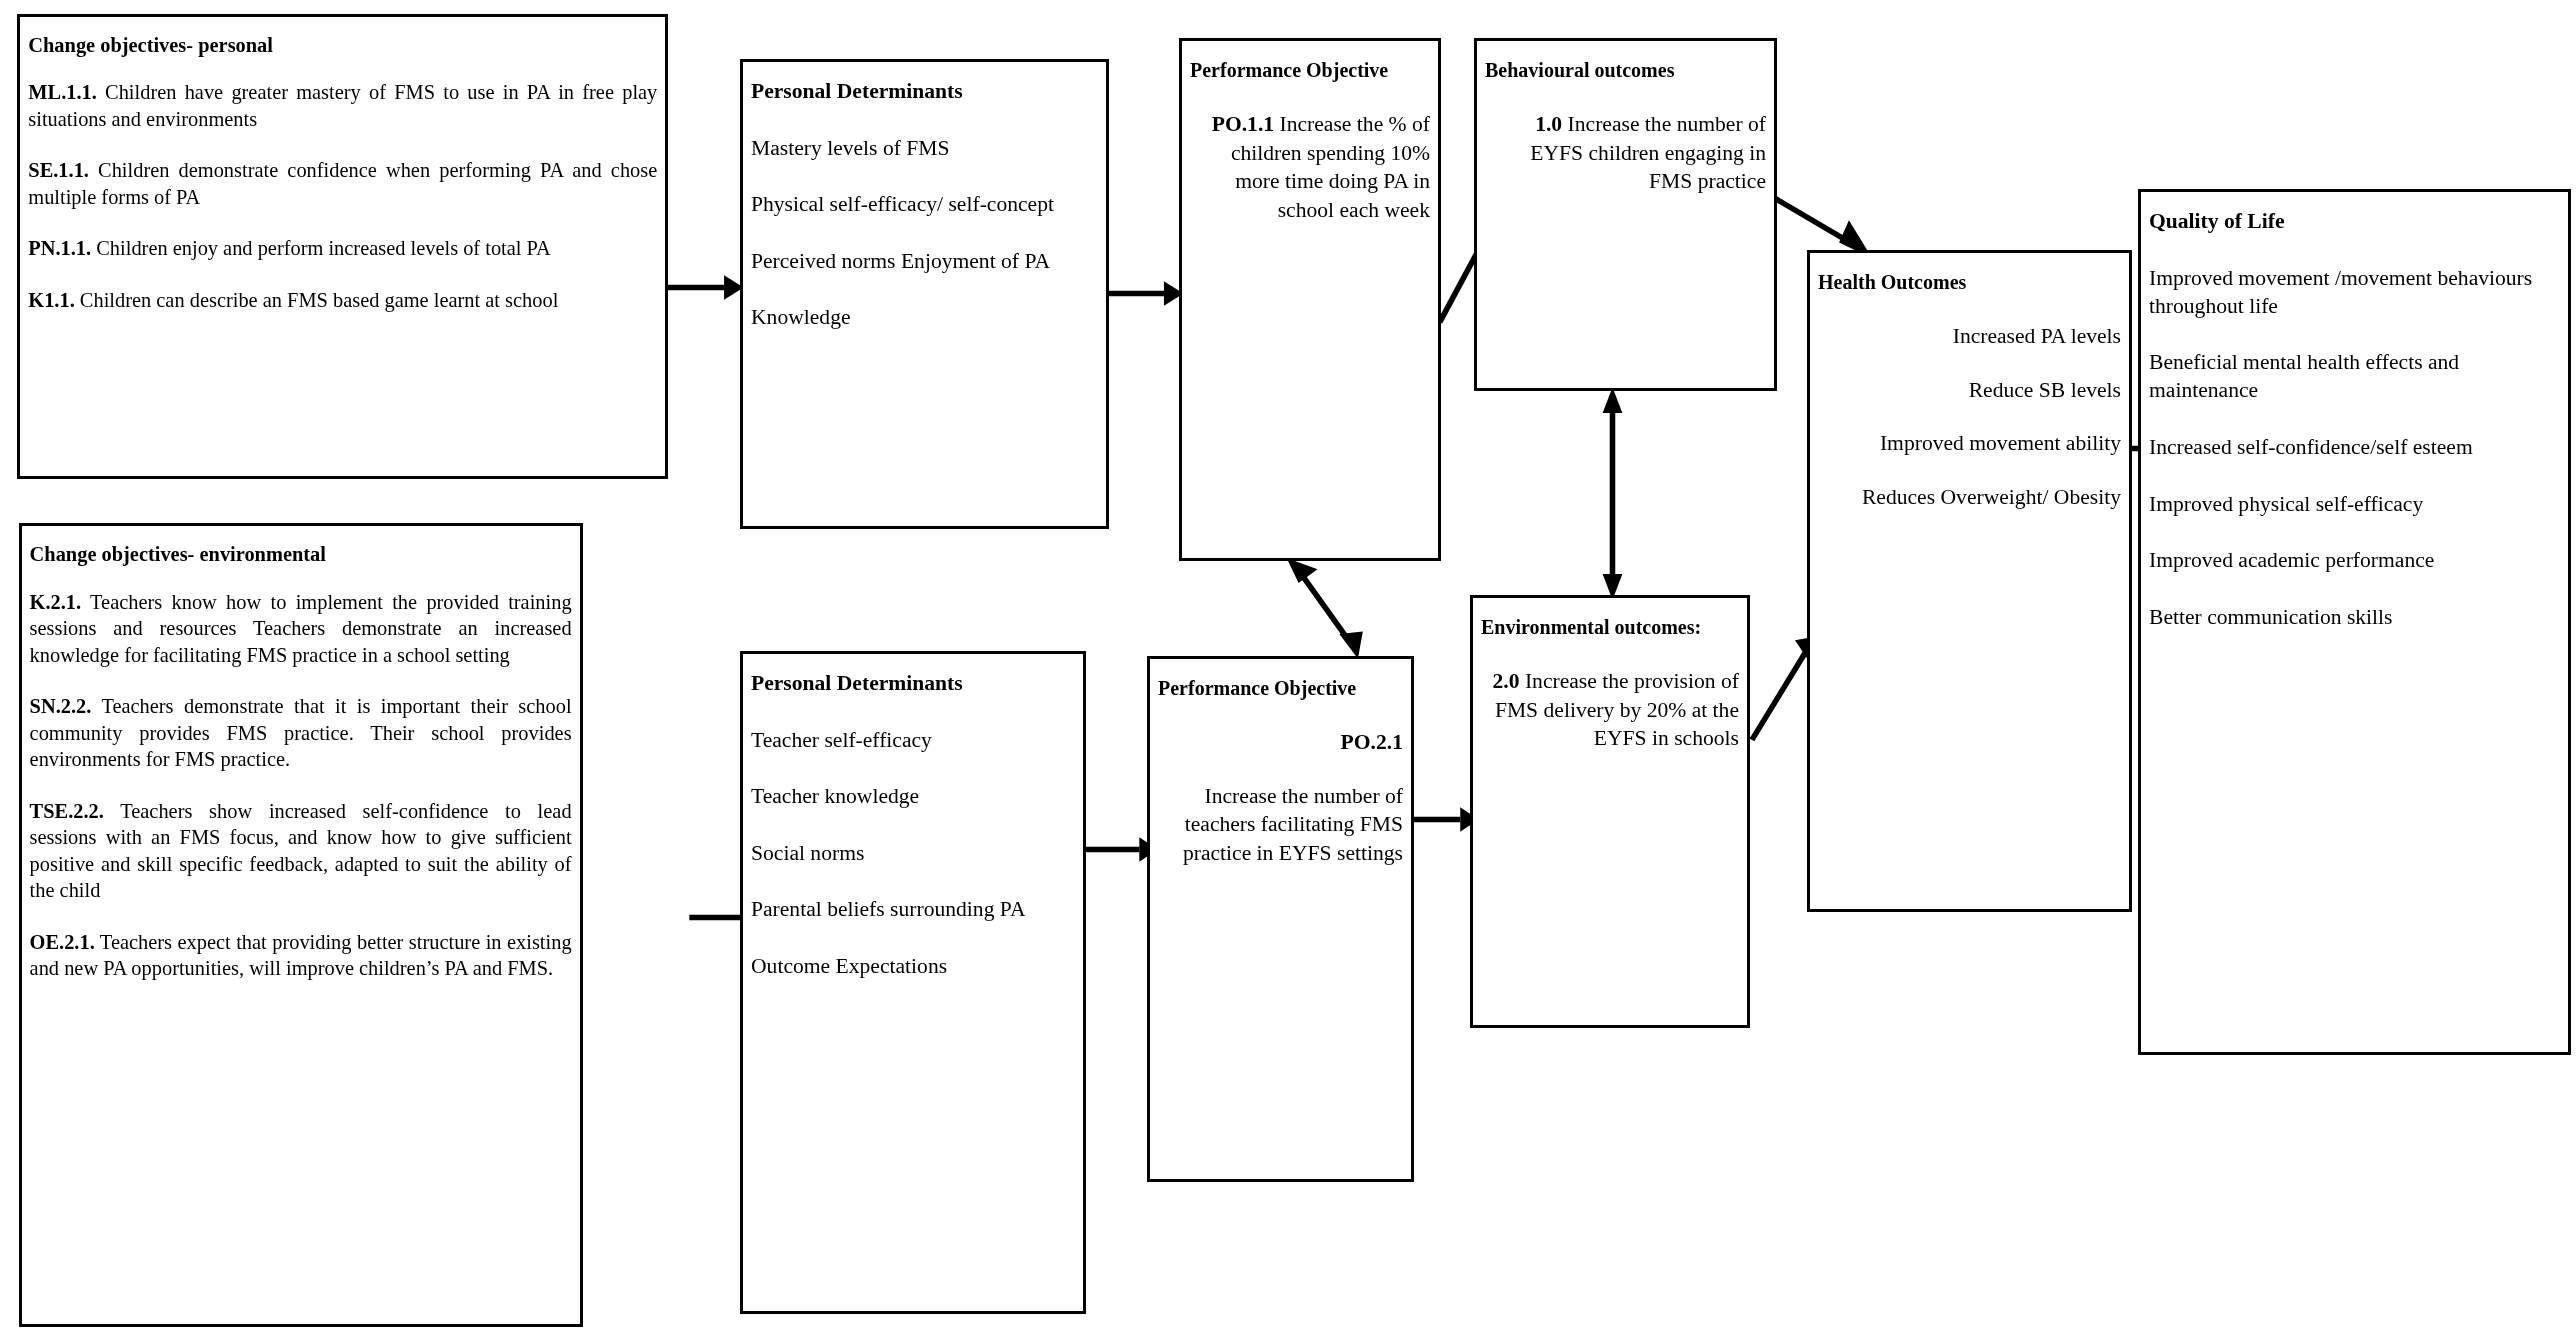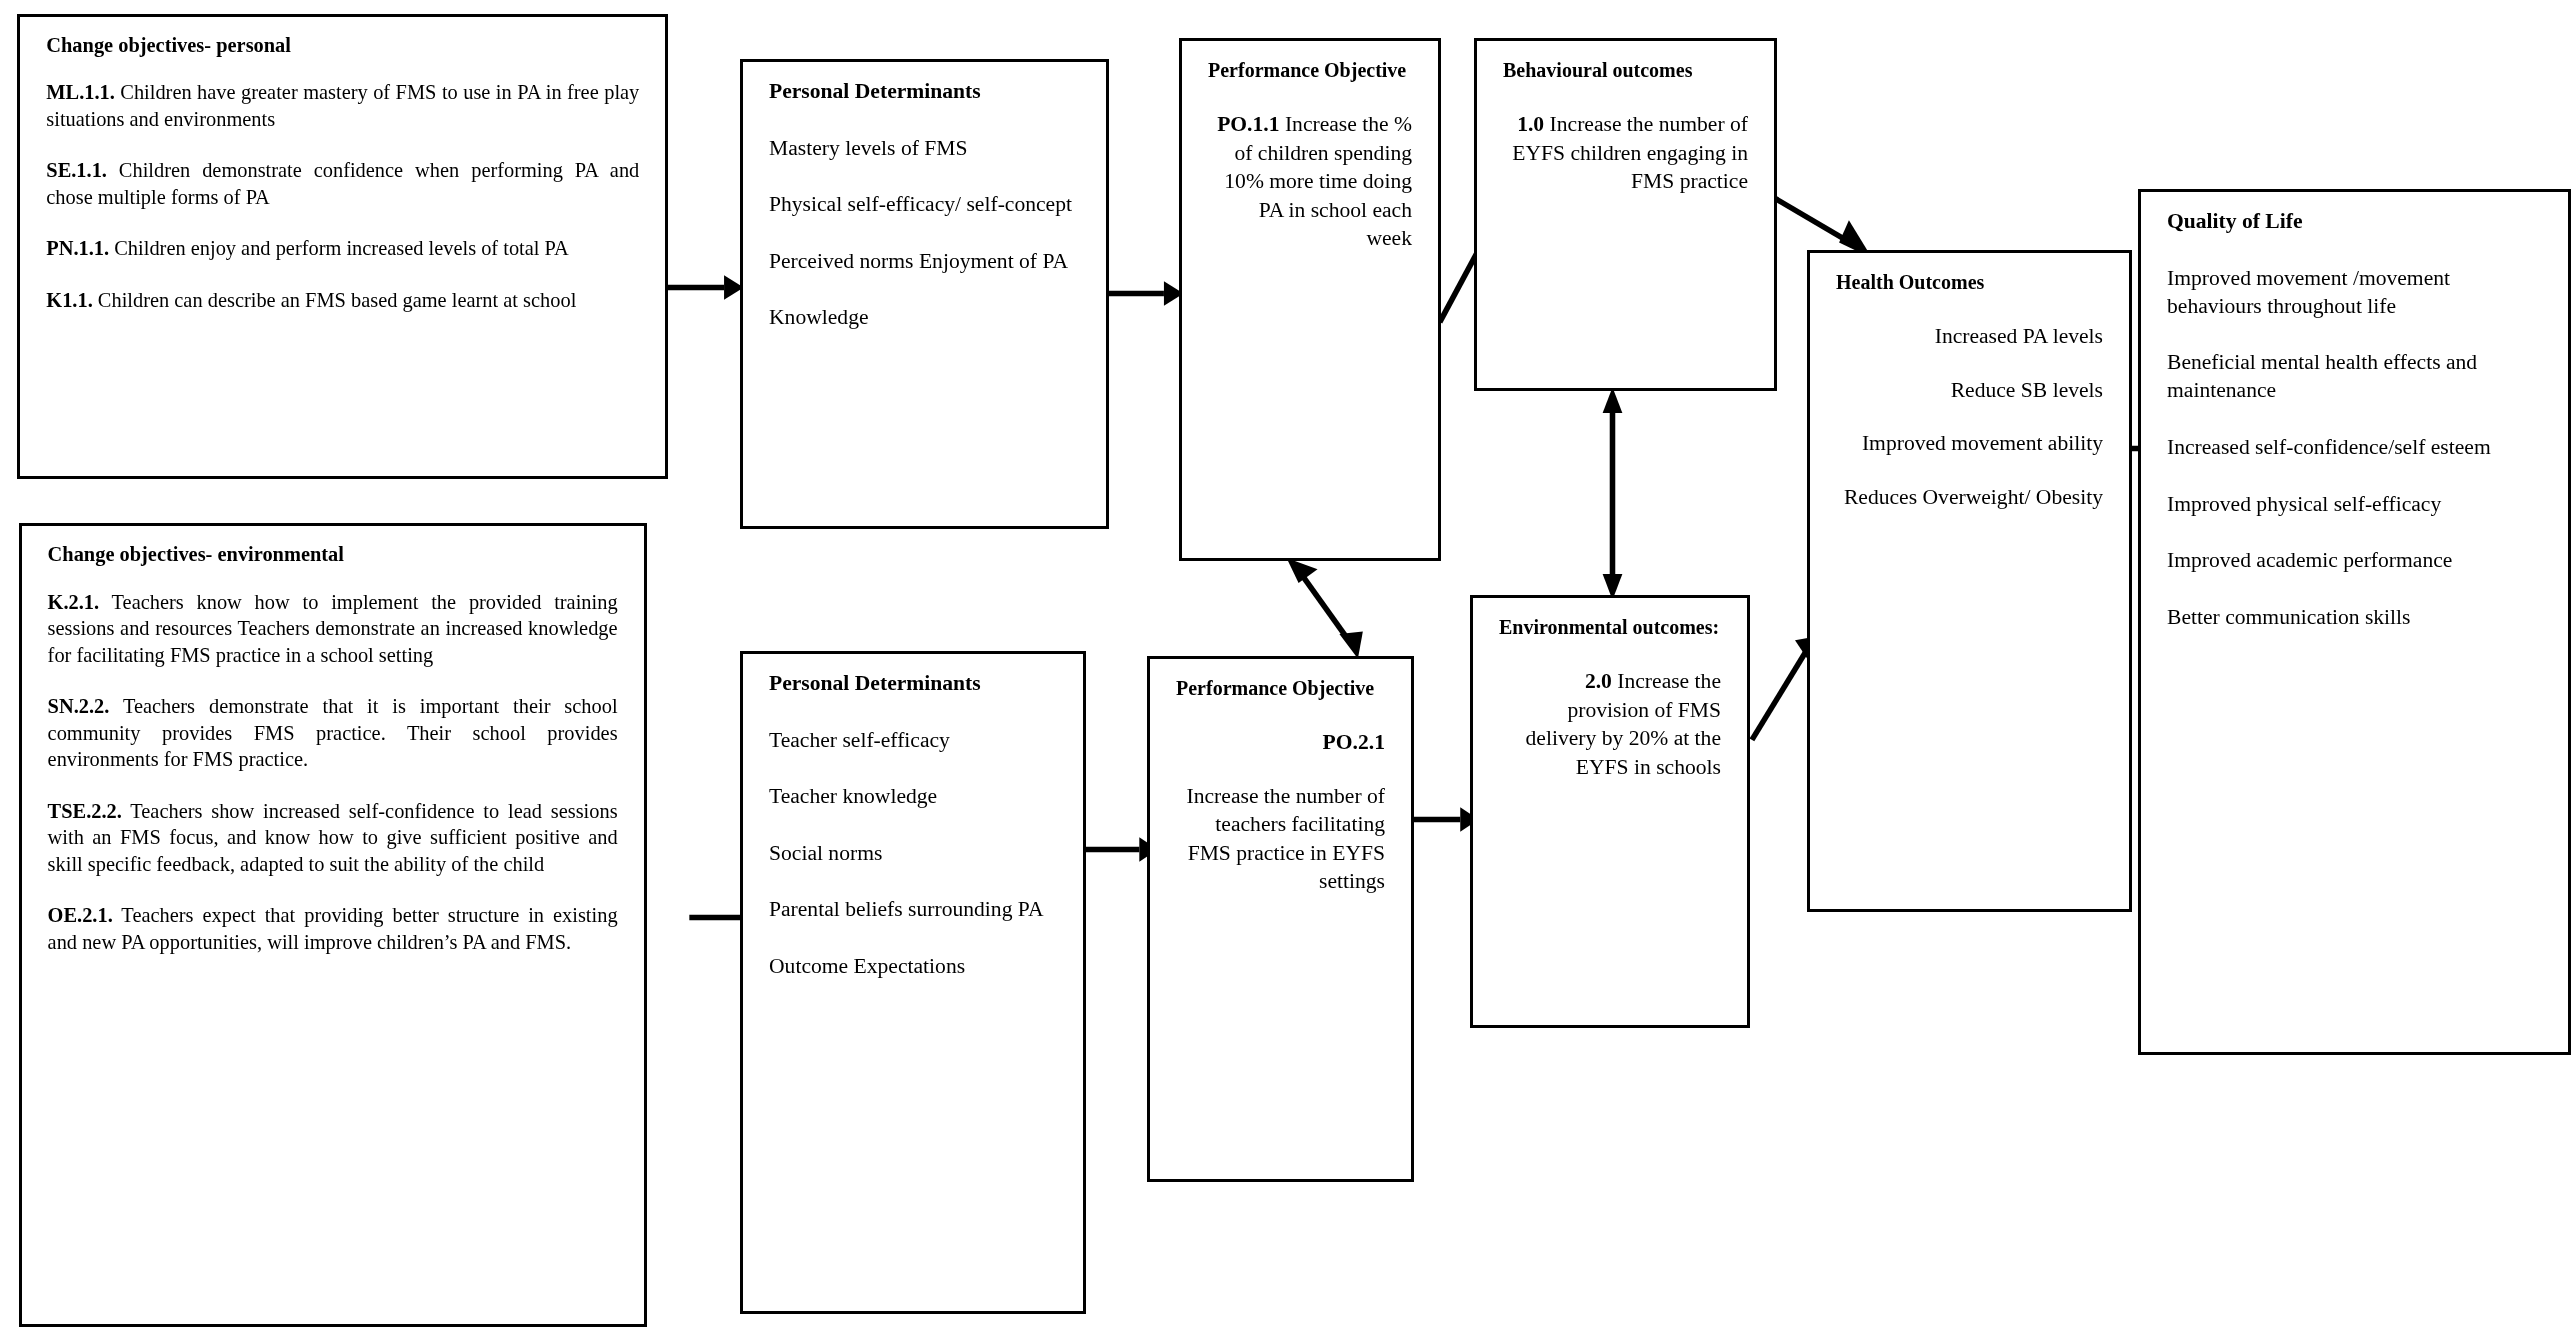--- a/index.html
+++ b/index.html
@@ -15,21 +15,21 @@
     background: #ffffff;
     font-family: "Liberation Serif", "DejaVu Serif", serif;
     color: #000000;
     overflow: hidden;
   }
   .box {
     position: absolute;
     box-sizing: border-box;
     border: 3.1px solid #000000;
     background: #ffffff;
-    padding: 16px 26px;
+    padding: 16px 8px;
   }
   .box-title {
     font-weight: bold;
     margin: 0 0 18.6px 0;
     line-height: 1.26;
   }
   .box p.item {
     margin: 0 0 18.6px 0;
     line-height: 1.28;
   }
@@ -51,21 +51,21 @@
   .listbox { font-size: 21.6px; }
   .listbox .box-title { font-size: 21.6px; margin-bottom: 28.5px; }
   .listbox p.item { margin-bottom: 28.5px; line-height: 1.30; }
 
   .narrowbox { font-size: 21.6px; }
   .narrowbox .box-title { font-size: 20px; margin-bottom: 27px; line-height: 1.30; }
   .narrowbox p.item { margin-bottom: 25px; line-height: 1.32; text-align: right; }
 
   
   #box-change-personal      { left:17.3px;   top:13.6px;   width:651px; height:465px; }
-  #box-change-environmental { left:18.6px;   top:523px;  width:628px; height:804px;font-family:Liberation Serif, serif; }
+  #box-change-environmental { left:18.6px;   top:523px;  width:564px; height:804px;font-family:Liberation Serif, serif; }
   #box-det-personal         { left:740px; top:59px;   width:369px;  height:470px; }
   #box-po-1                 { left:1179px; top:38px;   width:262px;  height:523px; }
   #box-behavioural          { left:1474px; top:38px;   width:303px;  height:353px; }
   #box-health               { left:1807px; top:250px;  width:325px;  height:662px; }
   #box-quality              { left:2138px; top:189px;  width:433px;  height:866px; }
   #box-det-personal-2       { left:740px; top:651px; width:346px;  height:663px; }
   #box-po-2                 { left:1147px; top:656px; width:267px;  height:526px; }
   #box-environmental        { left:1470px; top:595px;  width:280px;  height:433px; }
 
   

